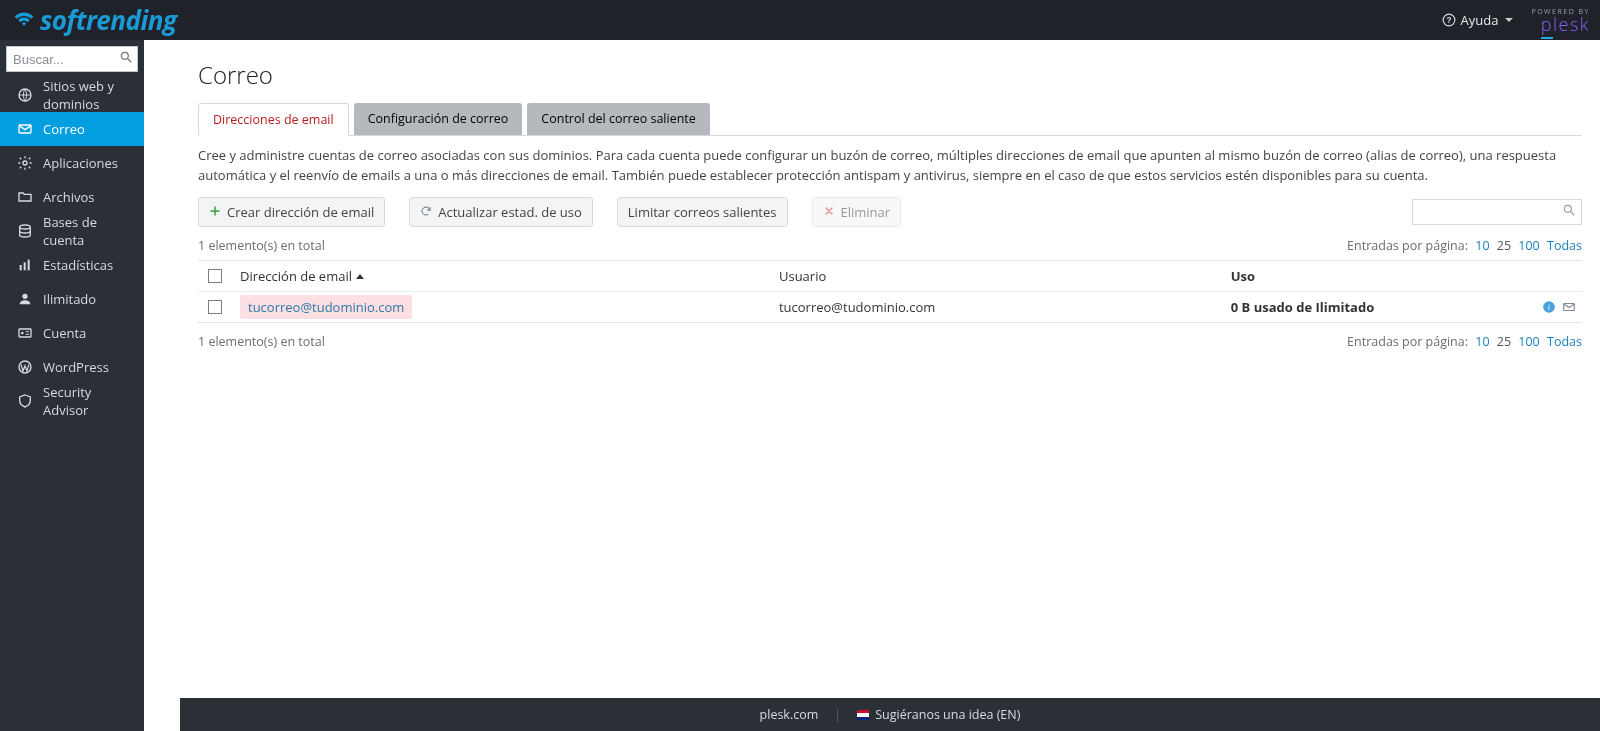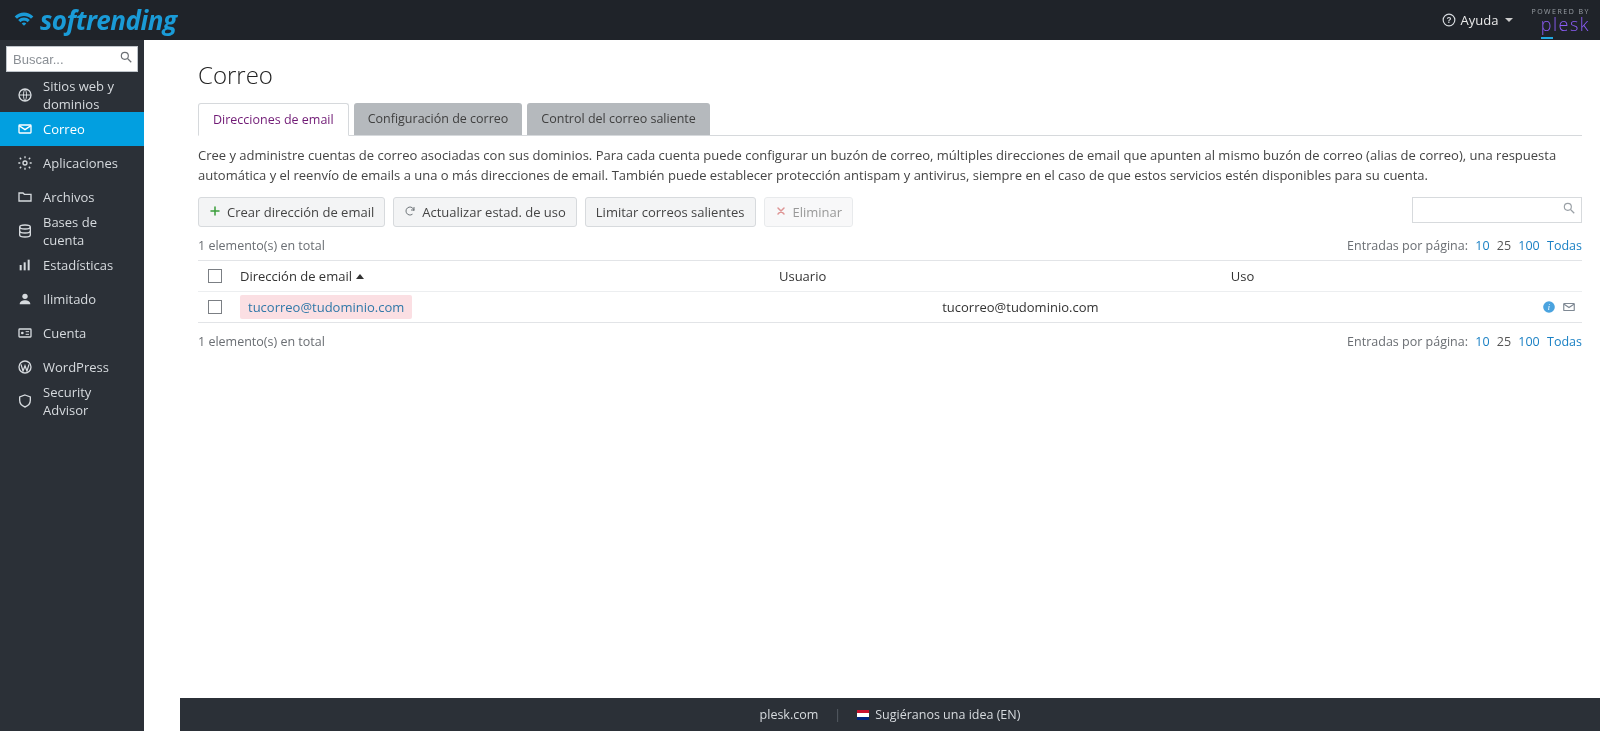--- a/index.html
+++ b/index.html
@@ -172,46 +172,47 @@
   }
 
   
   .tabs {
     display: flex;
     border-bottom: 1px solid #d6d9dc;
   }
   .tab {
     padding: 7px 14px;
     background: #b5b9bd;
-    color: #404040;
+    color: #000000;
     margin-right: 5px;
     border-radius: 3px 3px 0 0;
     cursor: pointer;
     font-size: 12.5px;
   }
   .tab.active {
     background: #fff;
-    color: #701a75;
+    color: #b91c1c;
     border: 1px solid #d6d9dc;
     border-bottom: 1px solid #fff;
     margin-bottom: -1px;
   }
 
   .desc {
     margin-top: 10px;
     color: #444;
     font-size: 13px;
     line-height: 1.5;
   }
 
   
   .toolbar {
     margin-top: 12px;
     display: flex;
-    gap: 8px;
+    align-items: center;
+    gap: 24px;
   }
   .btn {
     display: inline-flex;
     align-items: center;
     gap: 6px;
     background: #f3f4f5;
     border: 1px solid #d7dadd;
     color: #444;
     padding: 5px 10px;
     border-radius: 3px;
@@ -265,21 +266,21 @@
   .thead, .trow {
     display: flex;
     align-items: center;
     min-height: 30px;
   }
   .thead { color: #333; font-size: 13px; }
   .th, .td { padding: 6px 8px; }
   .col-chk { width: 34px; display:flex; align-items:center; justify-content:center;}
   .col-email { flex: 1.2; }
   .col-user { flex: 1; }
-  .col-usage { flex: 0.65; }
+  .col-usage { flex: 0.65; font-weight: bold; }
   .col-actions { width: 60px; display:flex; gap:6px; justify-content:flex-end; padding-right: 6px;}
   .th.sort { display:flex; align-items:center; gap:4px; cursor:pointer;}
   .sort-caret {
     width: 0; height: 0;
     border-left: 4px solid transparent;
     border-right: 4px solid transparent;
     border-bottom: 5px solid #333;
   }
   .chk {
     width: 14px; height: 14px; border: 1.5px solid #7b7f84; background:#fff;
@@ -543,20 +544,21 @@
     </div>
 
     <div class="trow">
       <div class="td col-chk">
           <span class="chk"></span>
         </div>
       <div class="td col-email">
         <span class="email-chip">tucorreo@tudominio.com</span>
       </div>
       <div class="td col-user">tucorreo@tudominio.com</div>
+      <div class="td col-usage">0 B usado de Ilimitado</div>
       <div class="td col-actions">
         <span class="act">
           <svg width="14" height="14" viewBox="0 0 24 24">
               <circle cx="12" cy="12" r="10" fill="#4aa3df"></circle>
               <text x="12" y="17" text-anchor="middle" font-size="14" fill="#fff" font-family="Georgia" font-style="italic">i</text>
             </svg>
         </span>
         <span class="act">
           <svg width="14" height="14" viewBox="0 0 24 24">
               <rect x="3" y="6" width="18" height="12" rx="1" fill="none" stroke="#7f8994" stroke-width="2"></rect>

